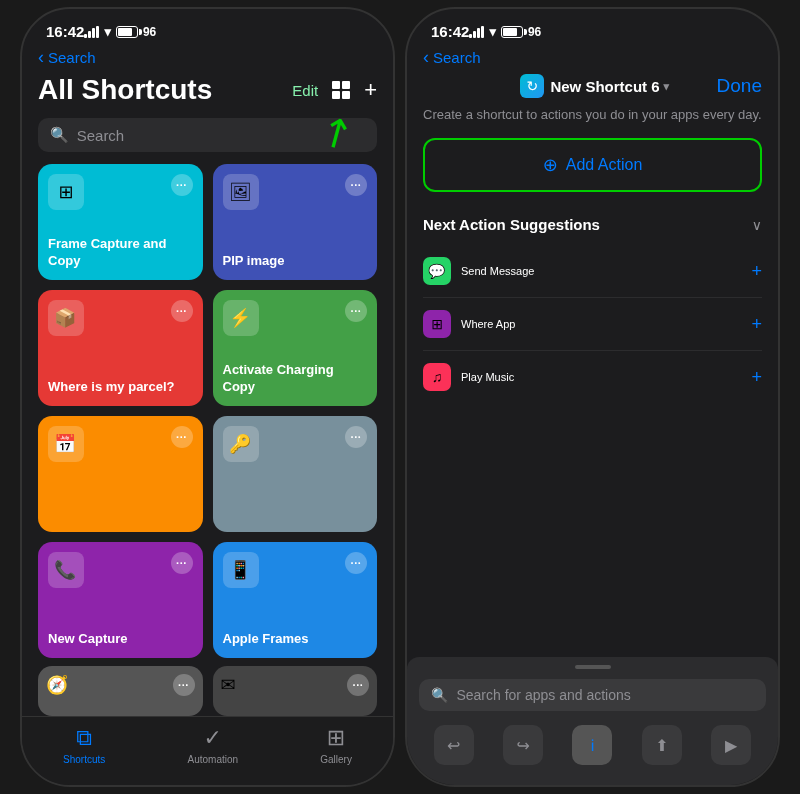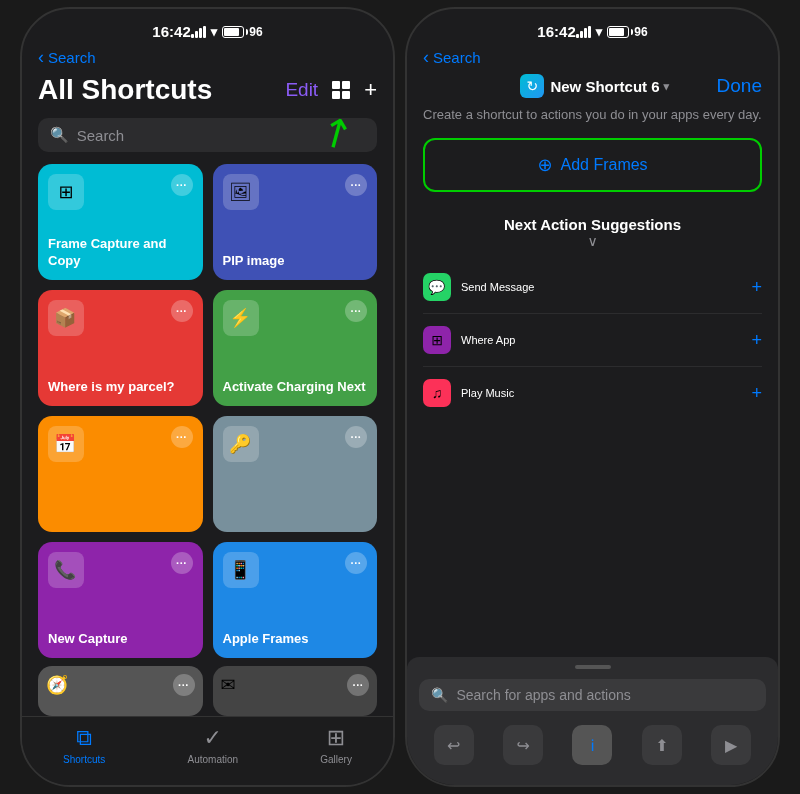--- a/index.html
+++ b/index.html
@@ -24,21 +24,21 @@
       border: 2px solid #333;
       overflow: hidden;
       position: relative;
       display: flex;
       flex-direction: column;
     }
 
     
     .status-bar {
       display: flex;
-      justify-content: center;
+      justify-content: flex-start;
       align-items: center;
       padding: 14px 24px 6px;
       color: #fff;
       font-size: 15px;
       font-weight: 600;
       flex-shrink: 0;
     }
     .status-bar-right {
       display: flex;
       align-items: center;
@@ -101,22 +101,22 @@
       color: #fff;
       font-size: 28px;
       font-weight: 700;
     }
     .nav-actions {
       display: flex;
       align-items: center;
       gap: 14px;
     }
     .nav-btn {
-      color: #8b5cf6;
-      font-size: 19px;
+      color: #86efac;
+      font-size: 15px;
     }
     .grid-icon {
       display: grid;
       grid-template-columns: 1fr 1fr;
       gap: 2px;
       width: 18px;
       height: 18px;
     }
     .grid-icon span {
       background: #fff;
@@ -318,21 +318,20 @@
       color: #007aff;
       font-size: 16px;
       font-weight: 500;
     }
 
     .next-actions-header {
       display: flex;
       justify-content: space-between;
       align-items: center;
       margin-bottom: 12px;
-      flex-direction: column;
     }
     .next-actions-title {
       color: #fff;
       font-size: 15px;
       font-weight: 600;
     }
     .collapse-chevron {
       color: #8e8e93;
       font-size: 14px;
     }
@@ -507,21 +506,21 @@
         <div class="tile-more">···</div>
       </div>
       <div class="tile-label">Where is my parcel?</div>
     </div>
 
     <div class="shortcut-tile tile-green">
       <div class="tile-header">
         <div class="tile-icon">⚡</div>
         <div class="tile-more">···</div>
       </div>
-      <div class="tile-label">Activate Charging Next</div>
+      <div class="tile-label">Activate Charging Copy</div>
     </div>
 
     <div class="shortcut-tile tile-orange">
       <div class="tile-header">
         <div class="tile-icon">📅</div>
         <div class="tile-more">···</div>
       </div>
     </div>
 
     <div class="shortcut-tile tile-gray">
@@ -613,21 +612,21 @@
     </div>
     <span class="done-btn">Done</span>
   </div>
 
   <div class="phone2-content">
 
     <p class="subtitle-text">Create a shortcut to actions you do in your apps every day.</p>
 
     <div class="add-action-btn">
       <span class="add-action-plus">⊕</span>
-      <span class="add-action-label">Add Frames</span>
+      <span class="add-action-label">Add Action</span>
     </div>
 
     <div class="next-actions-header">
       <span class="next-actions-title">Next Action Suggestions</span>
       <span class="collapse-chevron">∨</span>
     </div>
 
     <div class="suggestion-item">
       <div class="suggestion-left">
         <div class="suggestion-icon icon-green">

